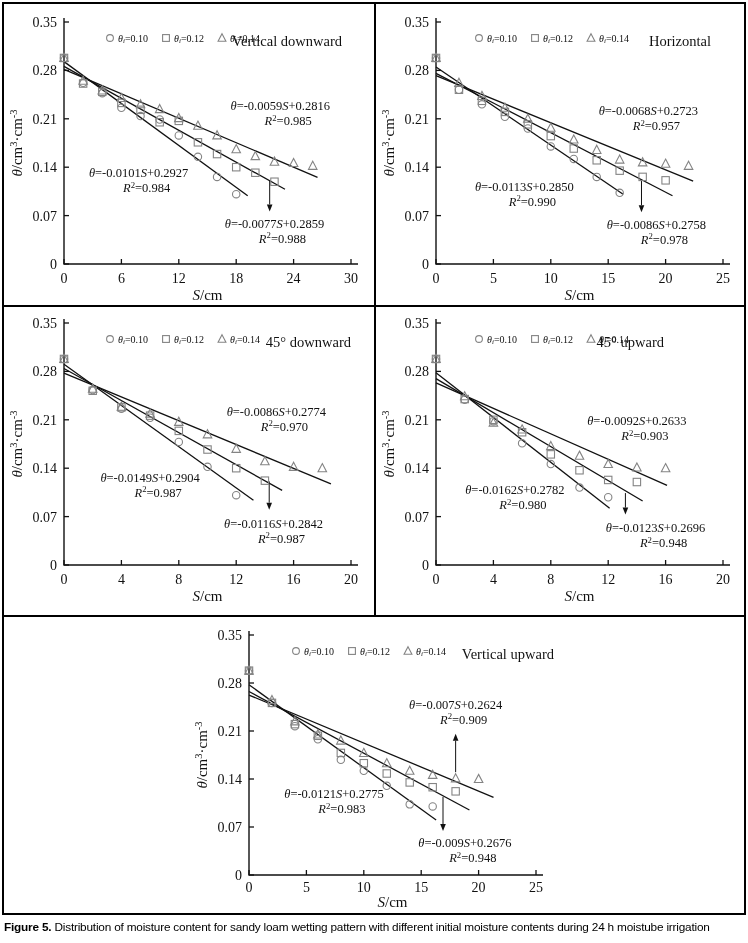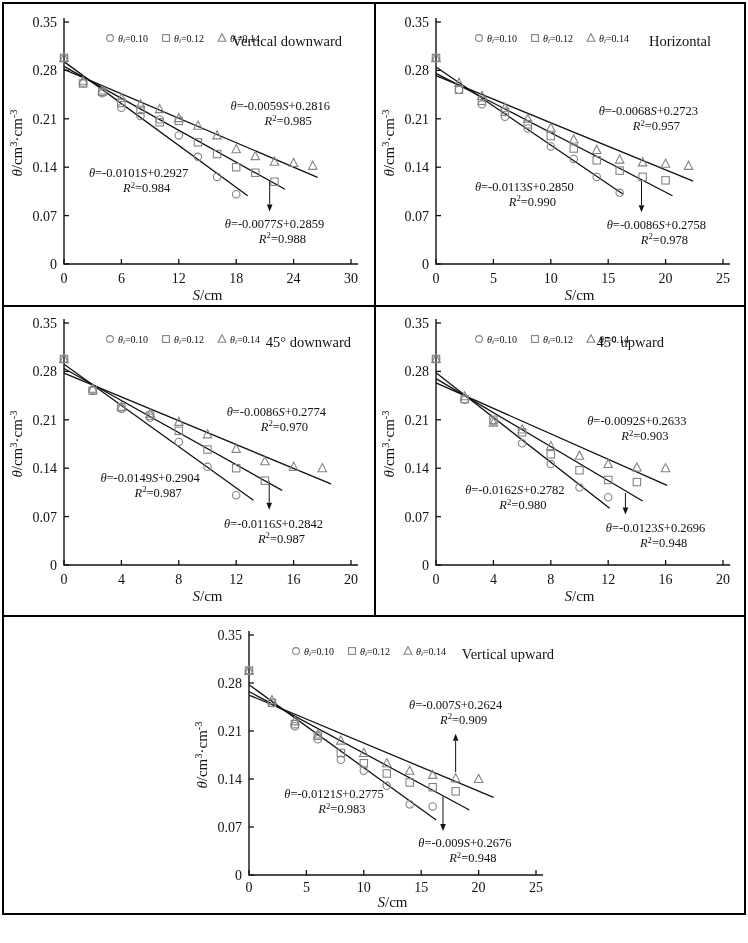--- a/index.html
+++ b/index.html
@@ -545,13 +545,14 @@
           <polygon points="405.72,149.14642857142857 409.975,157.28642857142856 401.46500000000003,157.28642857142856" fill="none" stroke="#848484" stroke-width="1.1"></polygon>
           <polygon points="428.68,153.26071428571427 432.935,161.40071428571426 424.425,161.40071428571426" fill="none" stroke="#848484" stroke-width="1.1"></polygon>
           <polygon points="451.64,156.68928571428572 455.895,164.8292857142857 447.385,164.8292857142857" fill="none" stroke="#848484" stroke-width="1.1"></polygon>
           <polygon points="474.6,157.375 478.855,165.515 470.345,165.515" fill="none" stroke="#848484" stroke-width="1.1"></polygon>
         </g>
       </svg>
     <div class="vdiv"></div>
     <div class="hdiv h1"></div>
     <div class="hdiv h2"></div>
   </div>
+  <div class="caption"><span class="cap-label">Figure 5.</span><span> Distribution of moisture content for sandy loam wetting pattern with different initial moisture contents during 24 h moistube irrigation</span></div>
 </div>
 
 </body></html>

